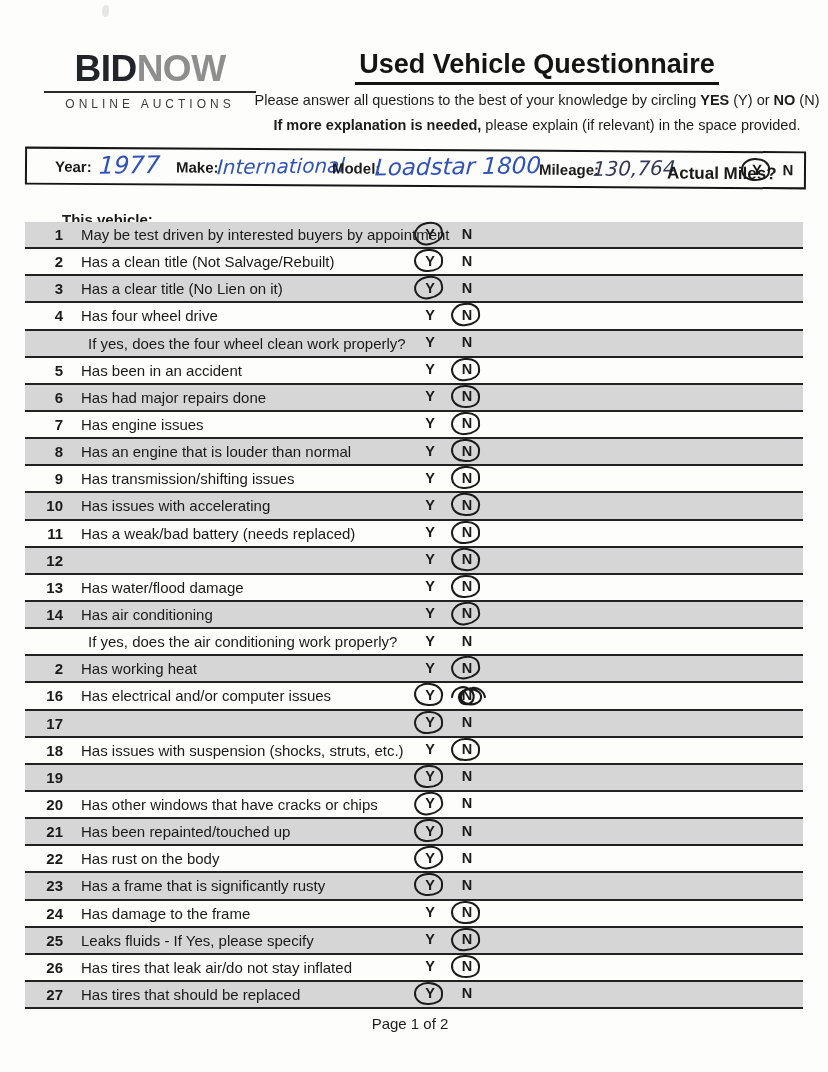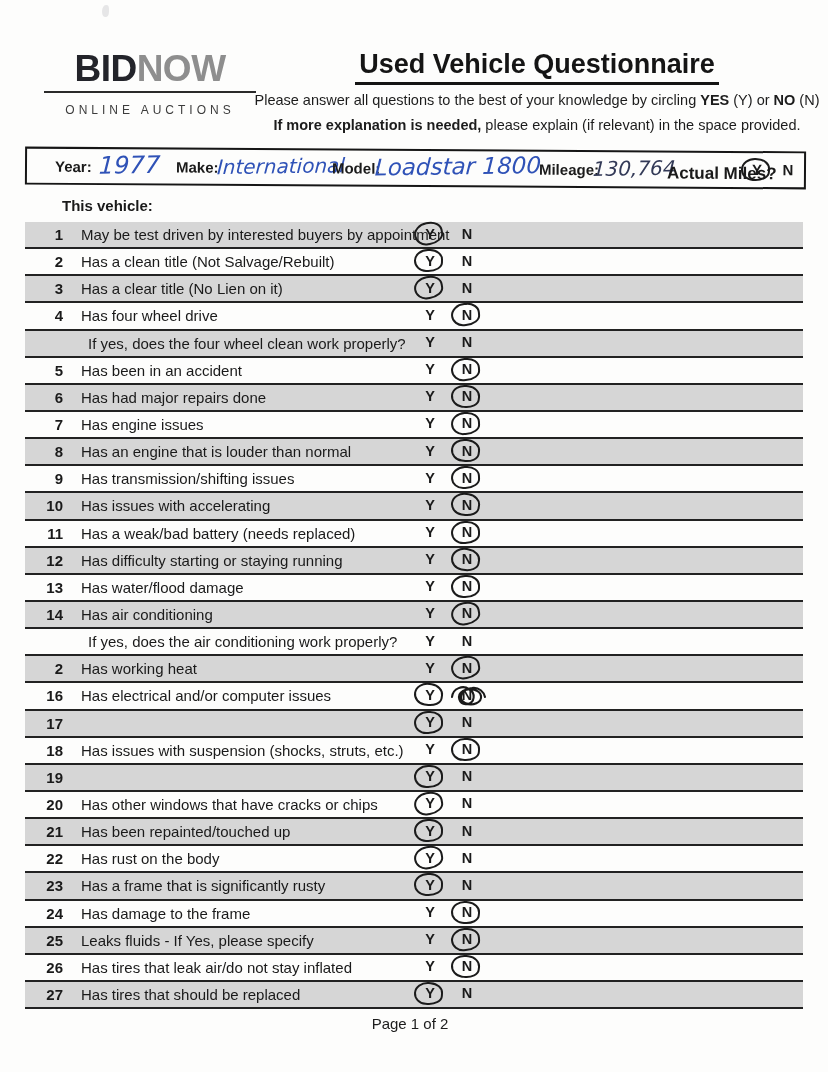--- a/index.html
+++ b/index.html
@@ -12,41 +12,41 @@
   }
   
   .scan-mark { position:absolute; left:102px; top:5px; width:7px; height:12px;
     background:#c9c9cf; opacity:.45; border-radius:60% 40% 50% 50%; }
   .logo { position:absolute; left:44px; top:50px; width:212px; text-align:center; }
   .logo-word { font-size:37px; font-weight:800; letter-spacing:-.5px; line-height:1;
     font-stretch:condensed; white-space:nowrap; }
   .logo-bid { color:#23242a; }
   .logo-now { color:#8e8e8e; }
   .logo-rule { margin-top:4px; border-top:2.5px solid #2a2a2a; width:212px; }
-  .logo-tag { margin-top:10px; font-size:12px; letter-spacing:4px; color:#3c3c3c; font-weight:500; }
+  .logo-tag { margin-top:4px; font-size:12px; letter-spacing:4px; color:#3c3c3c; font-weight:500; }
   .title-block { position:absolute; left:252px; top:50px; width:570px; text-align:center; }
   .doc-title { display:inline-block; font-size:27px; font-weight:700; color:#151515;
     border-bottom:3px solid #141414; padding:0 4px 2px 4px; line-height:1.1; }
   .instr { font-size:14.5px; line-height:1.42; margin-top:5px; color:#1c1c1c; }
   .instr .b { font-weight:700; }
   
   .info-box { position:absolute; left:25px; top:149px; width:781px; height:38px;
     border:2.5px solid #161616; background:#fdfdfc; transform:rotate(.35deg); }
   .info-box .lbl { position:absolute; top:9px; font-size:15px; font-weight:700; white-space:nowrap; }
   .hw { position:absolute; white-space:nowrap; font-family:"DejaVu Sans", cursive;
     font-style:italic; transform:rotate(-1.2deg) skewX(-4deg); }
   .hw.blue { color:#2f52b7; }
   .hw.dark { color:#333a57; }
   .ynopt { position:absolute; top:8px; width:16px; text-align:center;
     font-size:15px; font-weight:700; }
   .ring { position:absolute; left:-8px; top:-3.5px; width:29px; height:23px;
     border:2.4px solid #1b1b1b; pointer-events:none;
     border-radius:52% 48% 55% 45% / 55% 48% 45% 52%; }
   
-  .section-label { position:absolute; left:62px; top:197px; font-size:15px; font-weight:700; }
+  .section-label { position:absolute; left:62px; top:211px; font-size:15px; font-weight:700; }
   .qtable { position:absolute; left:25px; top:222px; width:778px; }
   .qrow { position:relative; height:27.15px; border-bottom:2px solid #222222; }
   .qrow.shaded { background:#d6d6d6; }
   .qnum { position:absolute; left:8px; top:4px; width:30px; text-align:right;
     font-size:15px; font-weight:700; }
   .qtext { position:absolute; left:56px; top:4px; font-size:15px; white-space:nowrap; }
   .qtext.indent { left:63px; }
   .opt { position:absolute; top:3.5px; width:16px; text-align:center;
     font-size:14.5px; font-weight:700; }
   .opt-y { left:397px; }
@@ -159,21 +159,20 @@
         <span class="opt opt-n">N<span class="ring" style="transform: rotate(9deg);"></span></span>
       </div>
       <div class="qrow">
         <span class="qnum">11</span>
         <span class="qtext">Has a weak/bad battery (needs replaced)</span>
         <span class="opt opt-y">Y</span>
         <span class="opt opt-n">N<span class="ring" style="transform: rotate(-1deg);"></span></span>
       </div>
       <div class="qrow shaded">
         <span class="qnum">12</span>
-        <span class="qtext">Has difficulty starting or staying running</span>
         <span class="opt opt-y">Y</span>
         <span class="opt opt-n">N<span class="ring" style="transform: rotate(10deg);"></span></span>
       </div>
       <div class="qrow">
         <span class="qnum">13</span>
         <span class="qtext">Has water/flood damage</span>
         <span class="opt opt-y">Y</span>
         <span class="opt opt-n">N<span class="ring" style="transform: rotate(0deg);"></span></span>
       </div>
       <div class="qrow shaded">

